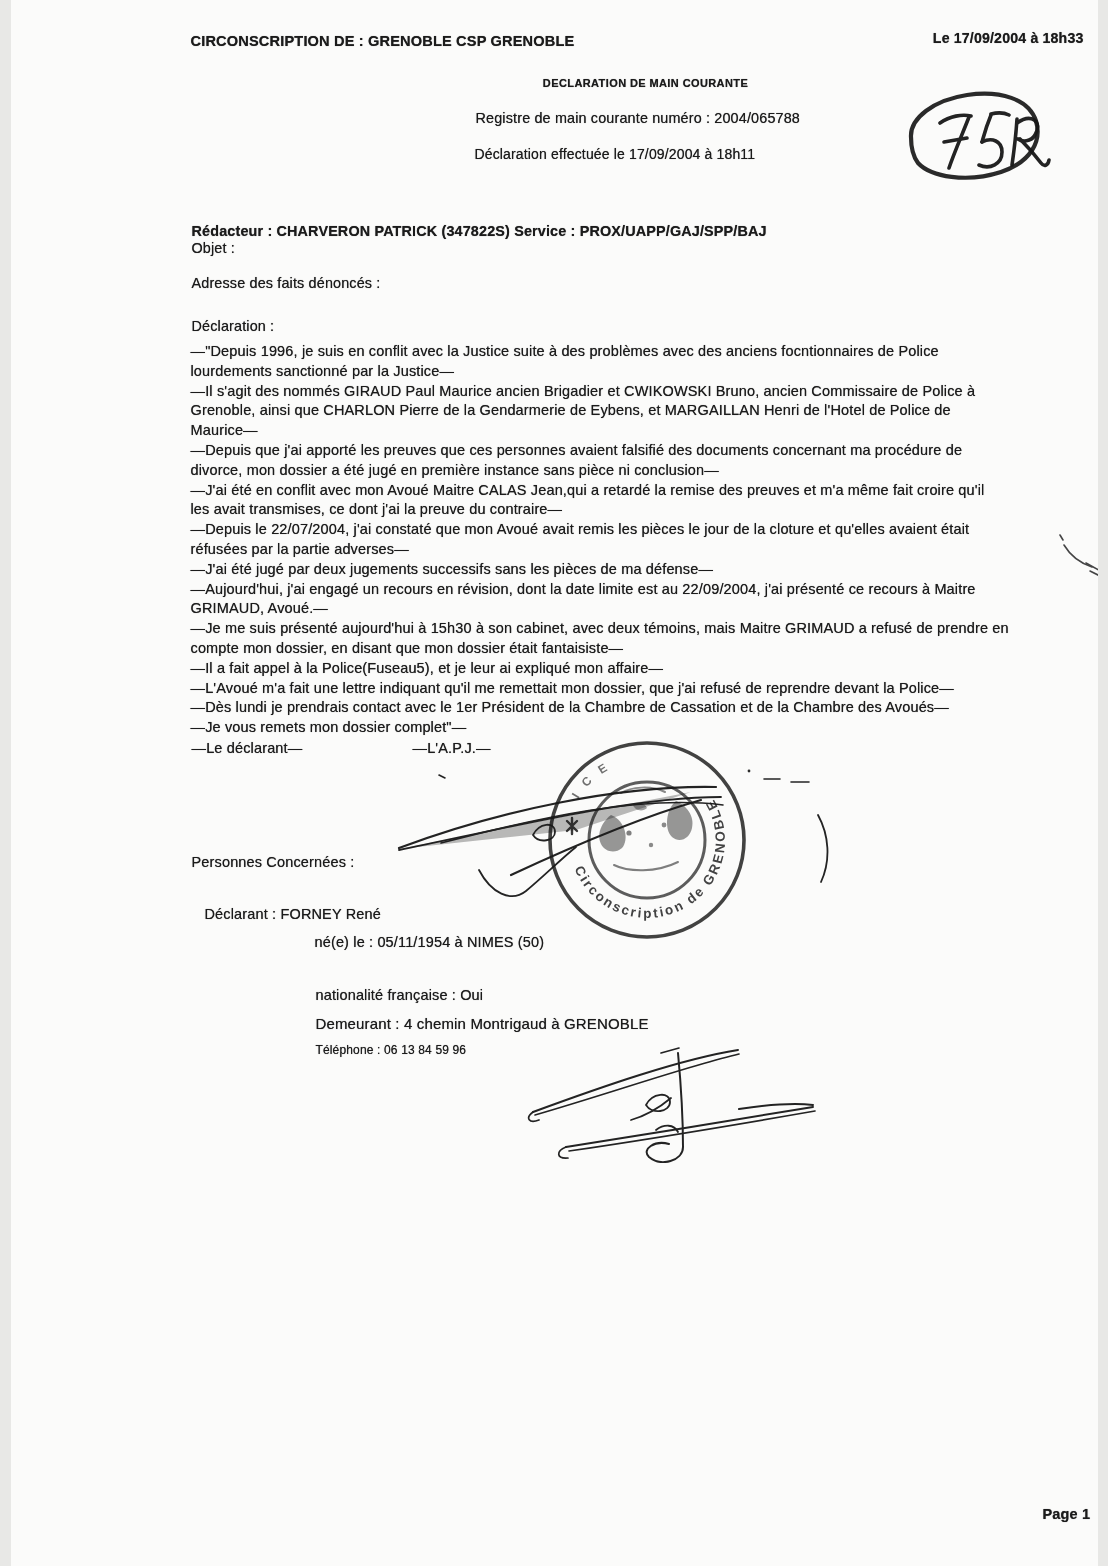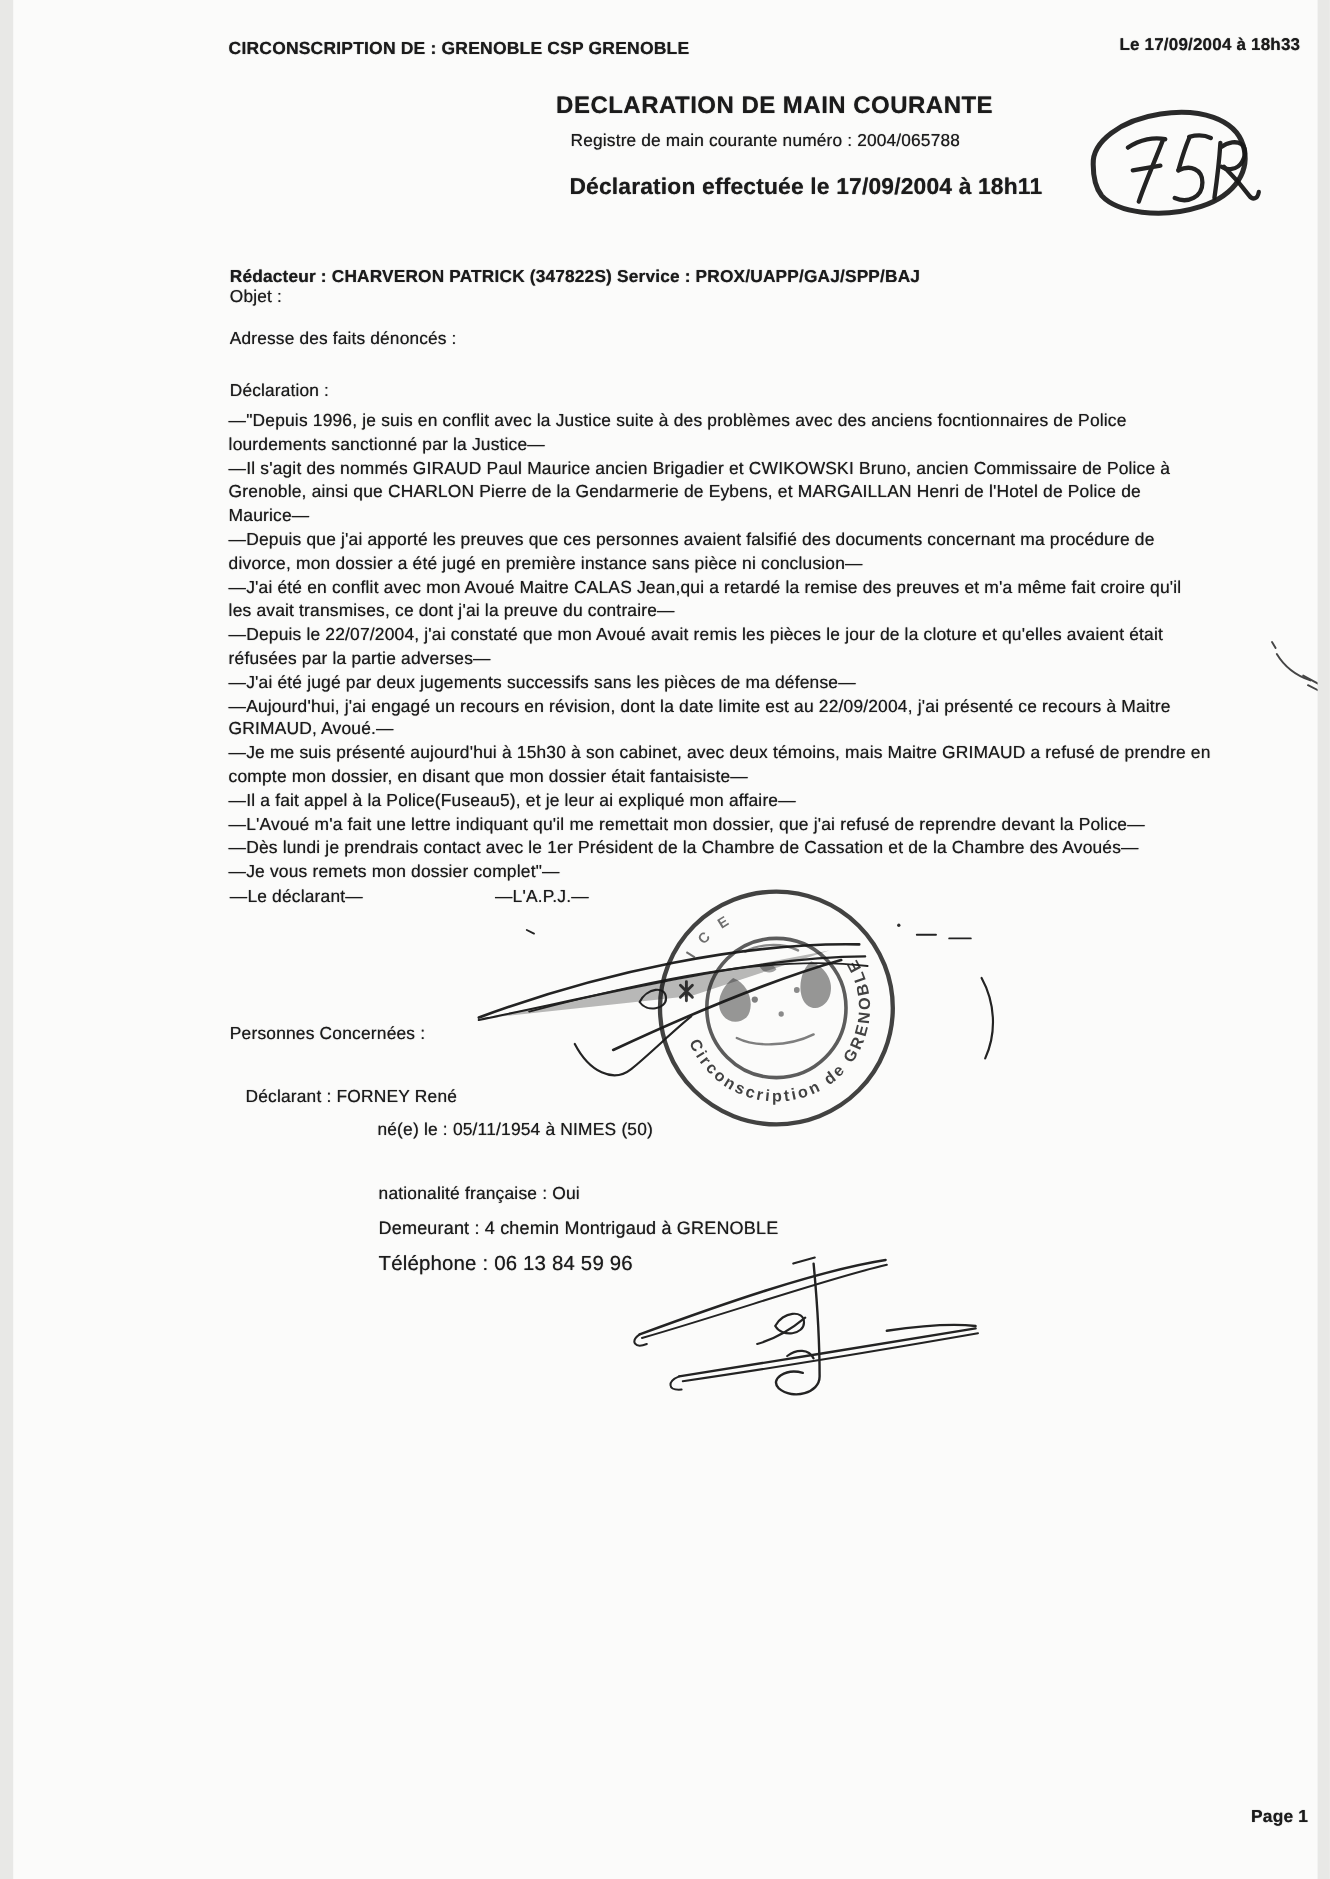--- a/index.html
+++ b/index.html
@@ -6,37 +6,37 @@
   .page{
     position:relative; width:1087px; height:1566px; margin:0 auto;
     background:#fbfbfa; overflow:hidden;
     font-family:"Liberation Sans","DejaVu Sans",sans-serif;
     color:#1b1b1b;
   }
   .abs{position:absolute; white-space:nowrap;}
   .scan{text-shadow:0 0 .7px rgba(20,20,20,.75); letter-spacing:.15px;}
   .hdr-left{left:180px; top:33px; font-size:14.6px; font-weight:700;}
   .hdr-right{right:14px; top:30px; font-size:14.2px; font-weight:700;text-align:center;}
-  .doc-title{left:635px; top:77px; transform:translateX(-50%); font-size:20px; font-weight:700; letter-spacing:.4px;}
+  .doc-title{left:635px; top:77px; transform:translateX(-50%); font-size:11px; font-weight:700; letter-spacing:.4px;}
   .registre{left:465px; top:110px; font-size:14.4px; font-weight:400;}
-  .effectuee{left:464px; top:146px; font-size:19px; font-weight:700;text-align:center;}
+  .effectuee{left:464px; top:146px; font-size:14px; font-weight:400;text-align:center;}
   .redacteur{left:181px; top:199px; font-size:14.4px; font-weight:700;margin-top:24px;}
   .lbl-objet{left:181px; top:240px; font-size:14.4px;}
   .lbl-adresse{left:181px; top:275px; font-size:14.4px;}
   .lbl-declaration{left:181px; top:318px; font-size:14.4px;}
   .decl-lines{left:180px; top:342px; width:900px;}
   .decl-line{font-size:14.5px; line-height:19.8px; white-space:nowrap;}
   .sig-row-declarant{left:181px; top:740px; font-size:14.5px;}
   .sig-row-apj{left:402px; top:740px; font-size:14.5px;}
   .persons-label{left:181px; top:854px; font-size:14.5px;}
   .person-declarant{left:194px; top:906px; font-size:14.5px;}
   .person-birth{left:304px; top:934px; font-size:14.5px;}
   .person-nat{left:305px; top:987px; font-size:14.5px;}
   .person-addr{left:305px; top:1015px; font-size:15px;}
-  .person-phone{left:305px; top:1043px; font-size:17px;}
+  .person-phone{left:305px; top:1043px; font-size:12px;}
   .page-num{left:1032px; top:1506px; font-size:14.5px; font-weight:700;}
   svg{position:absolute; overflow:visible;}
   .svg-75r{left:893px; top:85px;}
   .svg-stamp{left:360px; top:735px;}
   .svg-sig2{left:470px; top:1035px;}
   .svg-squiggle{left:1035px; top:525px;}
   .ink{stroke:#181818; fill:none; stroke-linecap:round; stroke-linejoin:round;}
 </style>
 </head>
 <body>

